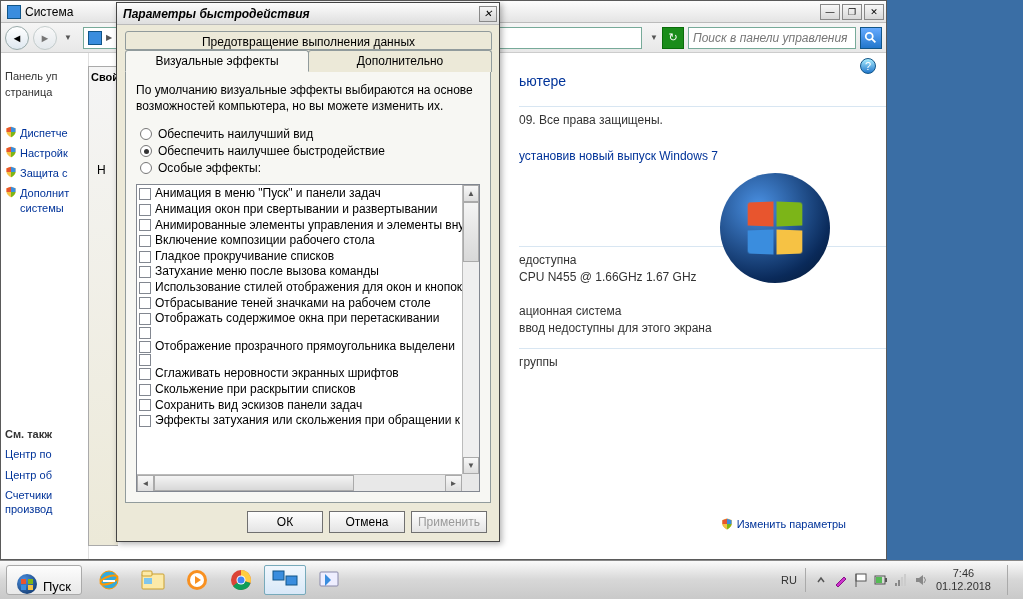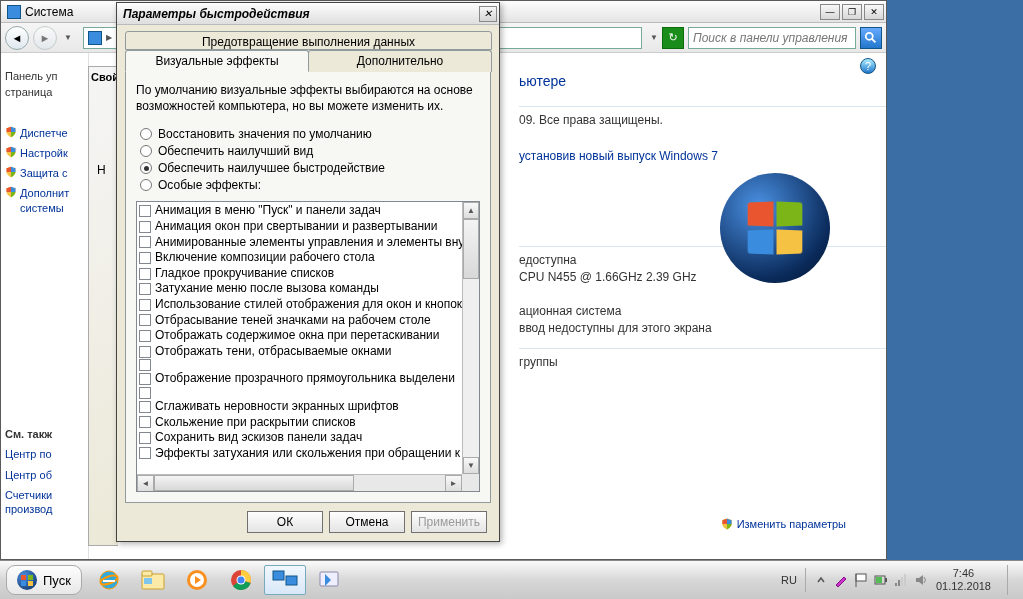--- a/index.html
+++ b/index.html
@@ -75,21 +75,21 @@
 .hstrack{flex:1;}
 .hthumb{width:200px;height:100%;background:linear-gradient(#f4f4f4,#d8d8d8);border:1px solid #aaa;}
 .corner{width:17px;height:17px;background:#e8e8e8;}
 
 .dlg-buttons { display:flex; justify-content:flex-end; gap:6px; padding: 8px 4px 0 4px;}
 .dbtn { width: 76px; height: 22px; font-size: 12px; background: linear-gradient(#fefefe,#e4e4e4); border: 1px solid #707070; cursor:default;}
 .dbtn.disabled { color:#9a9a9a; }
 
 
 .taskbar { position: absolute; left:0; right:0; bottom:0; height:39px; background: linear-gradient(#fafafa,#d7d7d7 50%,#c9c9c9); border-top:1px solid #888; display:flex; align-items:center; padding: 0 6px; gap:6px;}
-.start-btn { height:30px; padding:0 10px; display:flex;align-items:center;gap:6px; border:1px solid #aaa; border-radius:9px; background:linear-gradient(#fdfdfd,#e8e8e8);}
+.start-btn { height:30px; padding:0 10px; display:flex;align-items:flex-end;gap:6px; border:1px solid #aaa; border-radius:3px; background:linear-gradient(#fdfdfd,#e8e8e8);}
 .orb-sm{width:20px;height:20px;border-radius:50%;background:radial-gradient(circle at 35% 30%,#4a90e2,#0a2a5a);display:flex;align-items:center;justify-content:center;}
 .orb-sm .mf{width:12px;height:11px;position:relative;}
 .orb-sm .mf span{position:absolute;width:5px;height:5px;}
 .orb-sm .mf .a{background:#e8552e;top:0;left:0;}
 .orb-sm .mf .b{background:#7cb518;top:0;right:0;}
 .orb-sm .mf .c{background:#3a8dde;bottom:0;left:0;}
 .orb-sm .mf .d{background:#f6c244;bottom:0;right:0;}
 .tb-icons { display:flex; gap:2px; align-items:center;}
 .tb-ico { width:42px; height:30px; display:flex;align-items:center;justify-content:center; border-radius:2px;}
 .tb-ico.active{background:linear-gradient(#f1f7fd,#d8e8f8); border:1px solid #7ab;}
@@ -199,21 +199,21 @@
         </div>
     </div>
 
     <div class="content">
       <div class="page-title" style="margin-left:400px;">ьютере</div>
       <div class="section-head" style="margin-left:400px; width:490px;"></div>
       <div class="row" style="margin-left:400px;">09. Все права защищены.</div>
       <div class="row" style="margin-left:400px;margin-top:22px;"><a href="#">установив новый выпуск Windows 7</a></div>
       <div class="section-head" style="margin-left:400px; width:490px; margin-top:80px;"></div>
       <div class="row" style="margin-left:400px;">едоступна</div>
-      <div class="row" style="margin-left:400px;">CPU N455   @ 1.66GHz   2.39 GHz</div>
+      <div class="row" style="margin-left:400px;">CPU N455   @ 1.66GHz   1.67 GHz</div>
       <div style="height:14px;"></div>
       <div class="row" style="margin-left:400px;">ационная система</div>
       <div class="row" style="margin-left:400px;">ввод недоступны для этого экрана</div>
       <div class="section-head" style="margin-left:400px; width:490px; margin-top:10px;"></div>
       <div class="row" style="margin-left:400px;">группы</div>
 
       <div class="content-right">
         <div class="win-logo">
             <div class="logo-orb">
               <div class="flag">
@@ -252,24 +252,20 @@
     <div class="tab top" style="text-align:center;">Предотвращение выполнения данных</div>
     <div class="tab-strip">
       <div class="tab active centered">Визуальные эффекты</div>
       <div class="tab centered">Дополнительно</div>
     </div>
     <div class="tab-page">
       <div class="desc">По умолчанию визуальные эффекты выбираются на основе возможностей компьютера, но вы можете изменить их.</div>
       <div id="radios">
           <div class="radio-row">
             <span class="radio"></span>
-            <span>Восстановить значения по умолчанию</span>
-          </div>
-          <div class="radio-row">
-            <span class="radio"></span>
             <span>Обеспечить наилучший вид</span>
           </div>
           <div class="radio-row">
             <span class="radio sel"></span>
             <span>Обеспечить наилучшее быстродействие</span>
           </div>
           <div class="radio-row">
             <span class="radio"></span>
             <span>Особые эффекты:</span>
           </div>
@@ -305,24 +301,20 @@
                 <span class="chk"></span>
                 <span>Использование стилей отображения для окон и кнопок</span>
               </div>
               <div class="opt-row">
                 <span class="chk"></span>
                 <span>Отбрасывание теней значками на рабочем столе</span>
               </div>
               <div class="opt-row">
                 <span class="chk"></span>
                 <span>Отображать содержимое окна при перетаскивании</span>
-              </div>
-              <div class="opt-row">
-                <span class="chk"></span>
-                <span>Отображать тени, отбрасываемые окнами</span>
               </div>
               <div class="opt-row">
                 <span class="chk"></span>
               </div>
               <div class="opt-row">
                 <span class="chk"></span>
                 <span>Отображение прозрачного прямоугольника выделени</span>
               </div>
               <div class="opt-row">
                 <span class="chk"></span>

